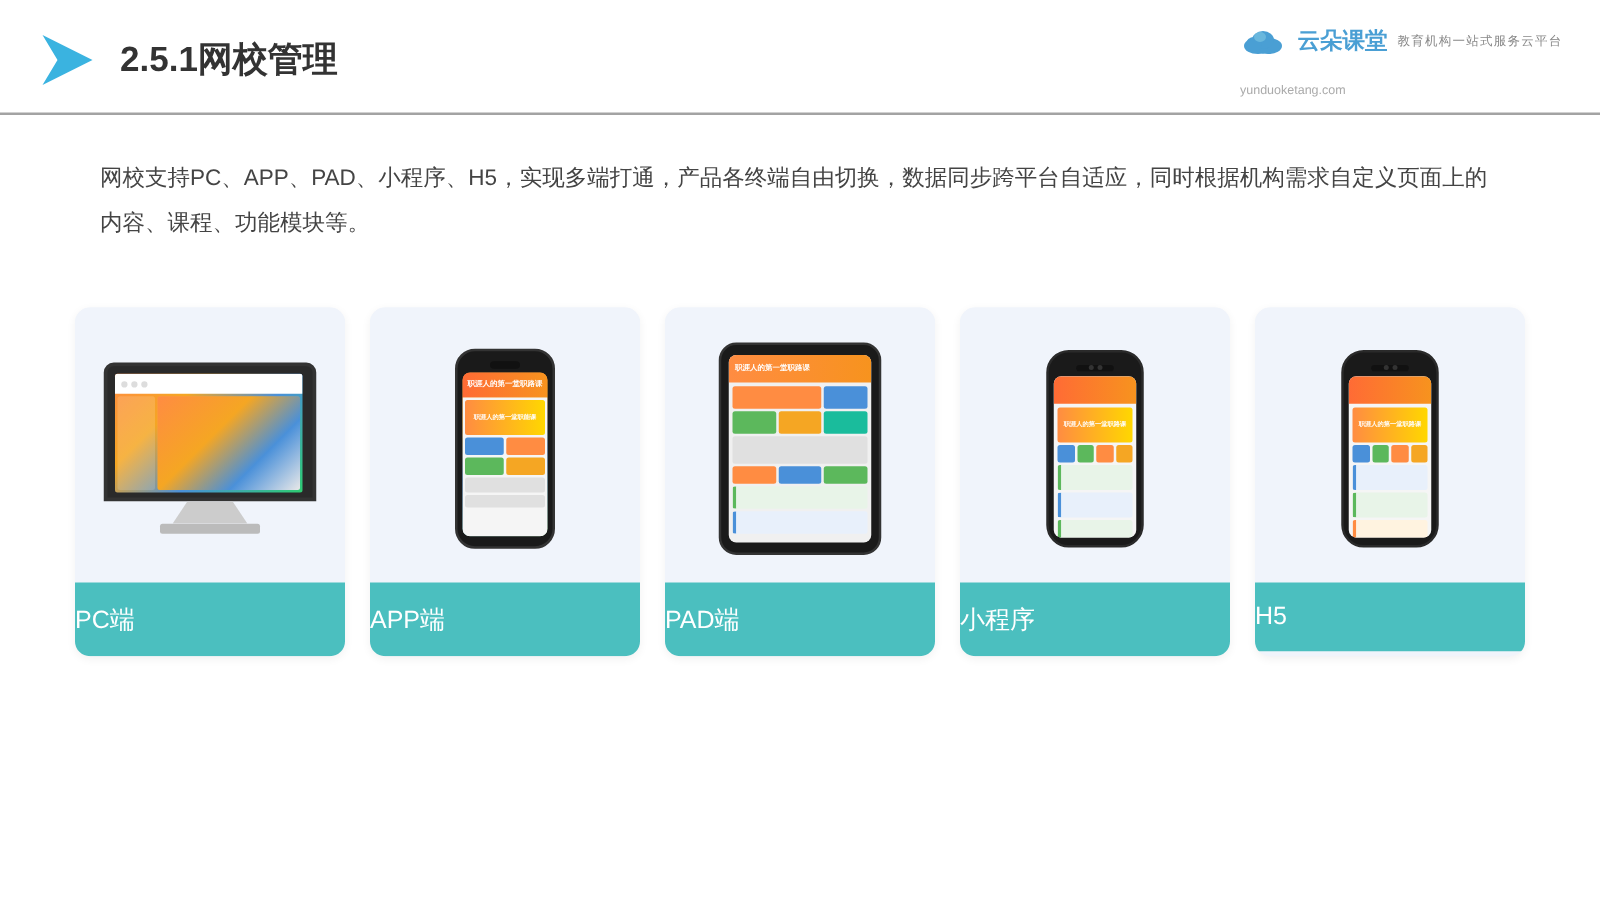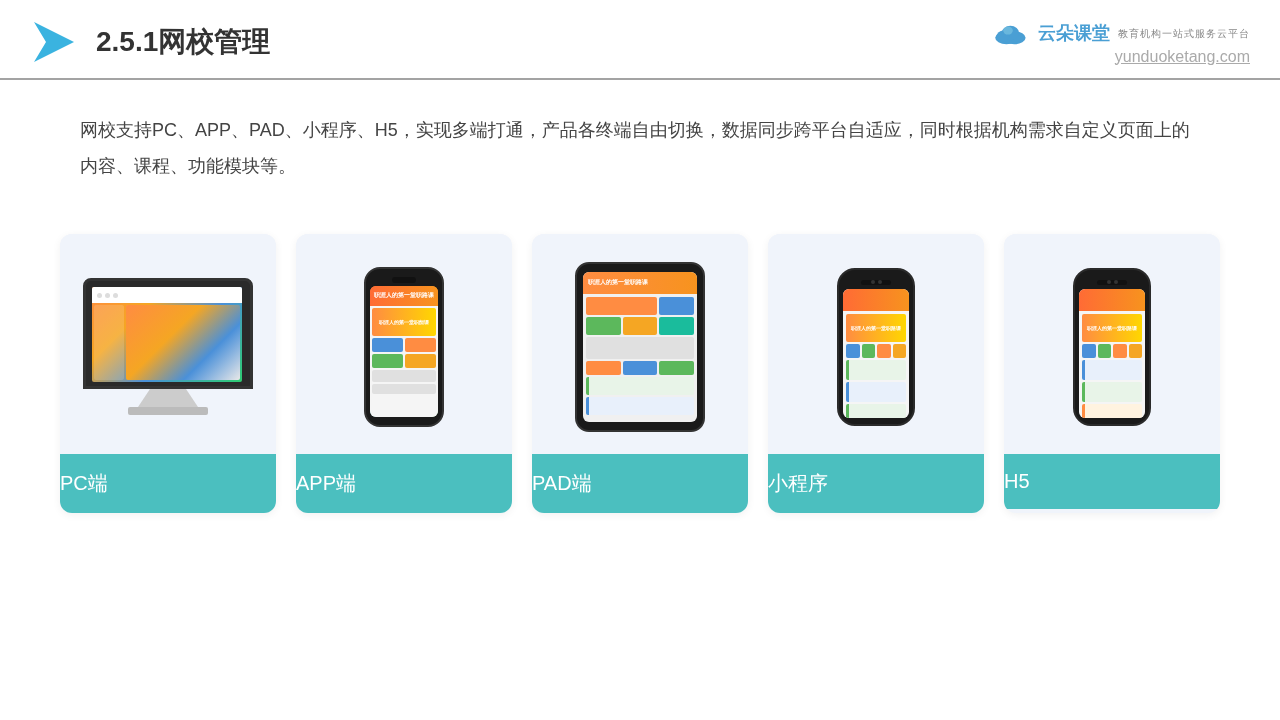--- a/index.html
+++ b/index.html
@@ -29,21 +29,22 @@
       height: 48px;
     }
     .header-title {
       font-size: 28px;
       font-weight: 600;
       color: #333;
     }
     .header-right {
       display: flex;
       flex-direction: column;
-      align-items: flex-end;
+      align-items: flex-start;
+      gap: 20px;
     }
     .brand-logo {
       display: flex;
       align-items: center;
       gap: 6px;
     }
     .cloud-icon-svg {
       width: 40px;
       height: 28px;
     }
@@ -52,24 +53,23 @@
       color: #4a9fd4;
       font-weight: 600;
     }
     .brand-sub {
       font-size: 10px;
       color: #888;
       letter-spacing: 1px;
       margin-top: 2px;
     }
     .brand-url {
-      font-size: 16px;
+      font-size: 10px;
       color: #aaa;
       margin-top: 1px;
-      text-decoration: underline;
     }
 
     
     .description {
       padding: 32px 80px 20px 80px;
       font-size: 18px;
       color: #444;
       line-height: 2;
     }
 

